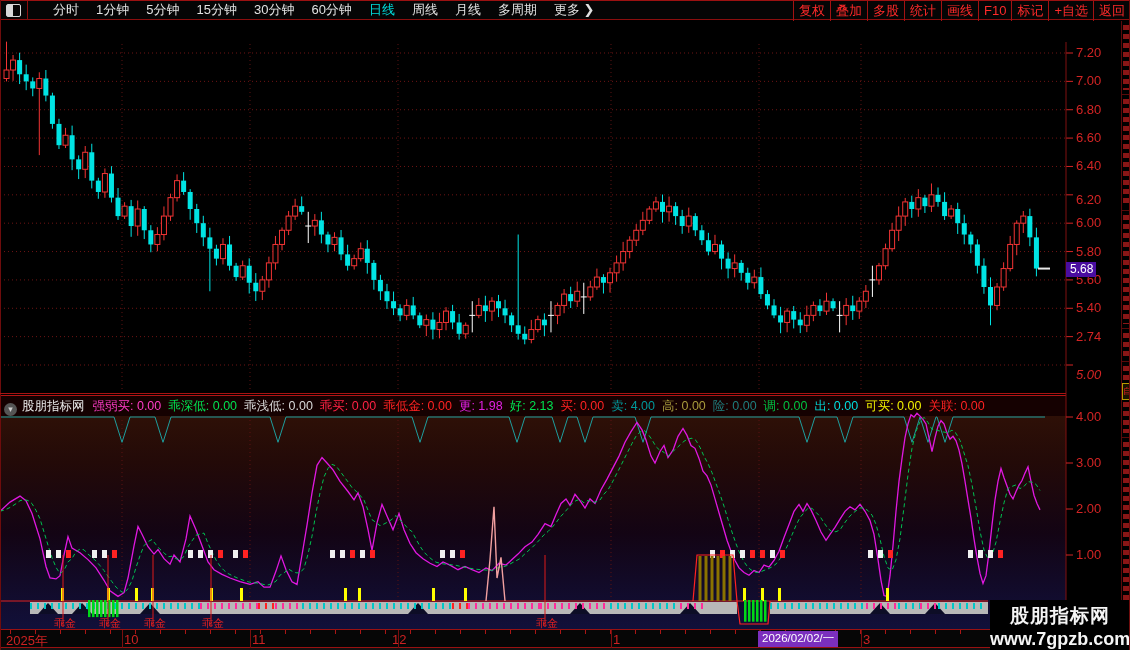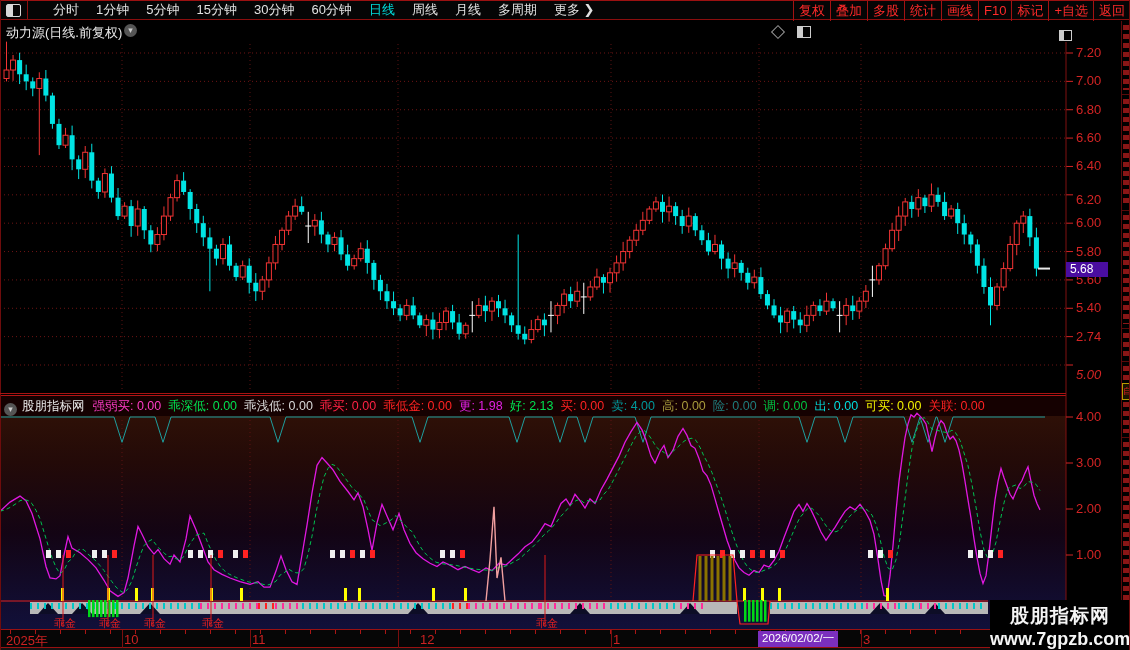--- a/index.html
+++ b/index.html
@@ -28,21 +28,21 @@
   #max-icon span{position:absolute;left:0;top:0;width:4px;height:9px;background:#ccc;}
   
   #ind-bg{position:absolute;left:0;top:416px;width:1066px;height:213px;
     background:linear-gradient(180deg,#2e1007 0%,#230a08 22%,#130414 55%,#11103a 100%);}
   #ind-header{position:absolute;left:0;top:395px;width:1066px;height:21px;background:#150101;
     border-top:1px solid #b31414;box-sizing:border-box;font-size:12.5px;line-height:20px;white-space:nowrap;overflow:hidden;}
   #ind-header .nm{color:#e8e8e8;margin-right:8px;}
   #ind-values span{margin-right:7px;}
   
   .pricelab{position:absolute;left:1076px;width:44px;text-align:left;color:#d42424;font-size:13px;line-height:14px;}
-  #last-chip{position:absolute;left:1066px;width:42px;height:15px;background:#4a0da0;color:#fff;
+  #last-chip{position:absolute;left:1066px;width:30px;height:15px;background:#4a0da0;color:#fff;
     font-size:12px;line-height:15px;text-align:left;padding-left:4px;box-sizing:border-box;z-index:3;}
   
   #date-axis{position:absolute;left:0;top:629px;width:1130px;height:19px;background:#060606;
     border-top:1px solid #991111;border-bottom:1px solid #991111;box-sizing:border-box;z-index:2;}
   #date-axis .dlab{position:absolute;top:2px;color:#cc2222;font-size:13px;}
   #date-axis .mline{position:absolute;top:0;width:1px;height:19px;background:#7a0e0e;}
   #date-axis .tick{position:absolute;top:0;width:1px;height:4px;background:#aa1515;}
   #cursor-chip{position:absolute;top:1px;height:16px;background:#7b2fbe;color:#fff;font-size:11.5px;
     line-height:15px;padding:0 4px;z-index:3;}
   #bottom-strip{position:absolute;left:0;top:648px;width:1130px;height:2px;background:#121212;z-index:2;}
@@ -91,31 +91,20 @@
         <span class="rbtn">多股</span>
         <span class="rbtn">统计</span>
         <span class="rbtn">画线</span>
         <span class="rbtn">F10</span>
         <span class="rbtn">标记</span>
         <span class="rbtn">+自选</span>
         <span class="rbtn">返回</span>
       </div>
   </div>
 
-  <div id="title-row">
-    <span id="chart-title">动力源(日线.前复权)</span>
-    <span class="chev-circle" style="position:absolute;left:124px;top:3px;">▾</span>
-    <span id="diamond-icon"></span>
-    <span id="split-icon">
-        <span></span>
-      </span>
-    <span id="max-icon">
-        <span></span>
-      </span>
-  </div>
 
   <div id="ind-bg"></div>
 
   <svg id="plot" width="1130" height="650" viewBox="0 0 1130 650">
       <line x1="0" y1="53" x2="1066" y2="53" stroke="#6e1414" stroke-width="1" stroke-dasharray="1 3"></line>
       <line x1="1066" y1="53" x2="1073" y2="53" stroke="#d42424" stroke-width="1"></line>
       <line x1="0" y1="81.36400000000002" x2="1066" y2="81.36400000000002" stroke="#6e1414" stroke-width="1" stroke-dasharray="1 3"></line>
       <line x1="1066" y1="81.36400000000002" x2="1073" y2="81.36400000000002" stroke="#d42424" stroke-width="1"></line>
       <line x1="0" y1="109.72800000000004" x2="1066" y2="109.72800000000004" stroke="#6e1414" stroke-width="1" stroke-dasharray="1 3"></line>
       <line x1="1066" y1="109.72800000000004" x2="1073" y2="109.72800000000004" stroke="#d42424" stroke-width="1"></line>
@@ -740,21 +729,21 @@
       <div class="pricelab" style="top: 502px;">2.00</div>
       <div class="pricelab" style="top: 548px;">1.00</div>
     </div>
   <div id="last-chip" style="top: 261.566px;">5.68</div>
 
   <div id="date-axis">
     <div id="cursor-chip" style="left: 758px; min-width: 66px;">2026/02/02/一</div>
   <div class="dlab" style="left: 6px;">2025年</div>
       <div class="dlab" style="left: 124px;">10</div>
       <div class="dlab" style="left: 252px;">11</div>
-      <div class="dlab" style="left: 420px;">12</div>
+      <div class="dlab" style="left: 392px;">12</div>
       <div class="dlab" style="left: 613px;">1</div>
       <div class="dlab" style="left: 863px;">3</div>
       <div class="mline" style="left: 122px;"></div>
       <div class="mline" style="left: 250px;"></div>
       <div class="mline" style="left: 398px;"></div>
       <div class="mline" style="left: 611px;"></div>
       <div class="mline" style="left: 759px;"></div>
       <div class="mline" style="left: 861px;"></div>
       <div class="tick" style="left: 10px;"></div>
       <div class="tick" style="left: 35px;"></div>

